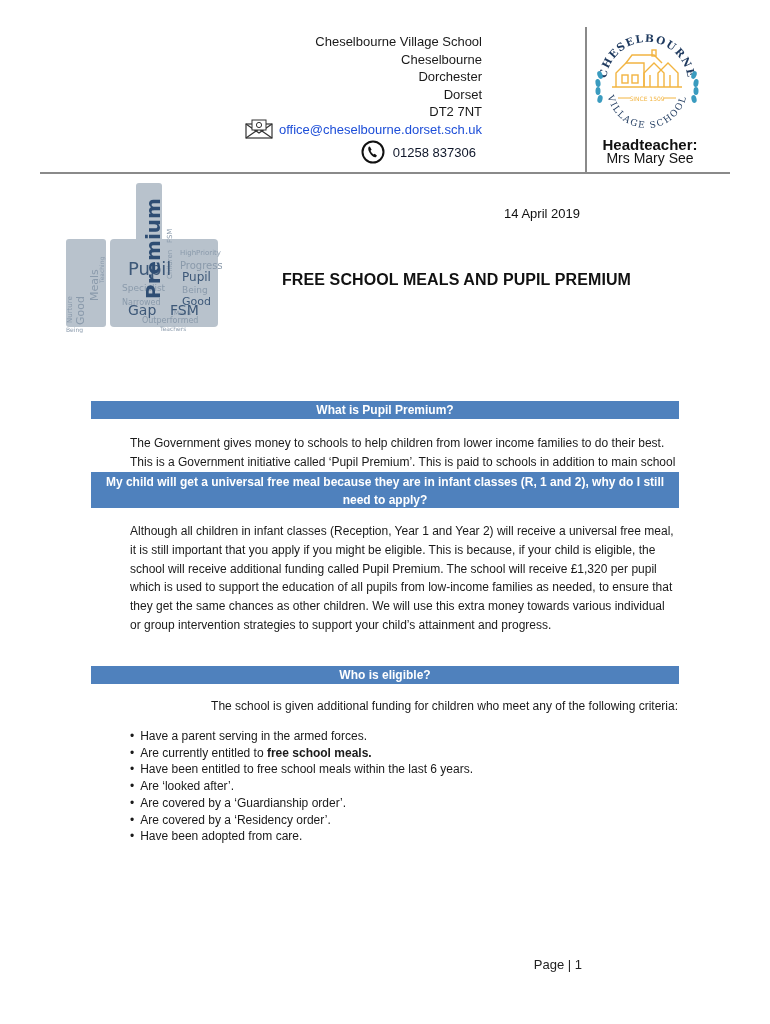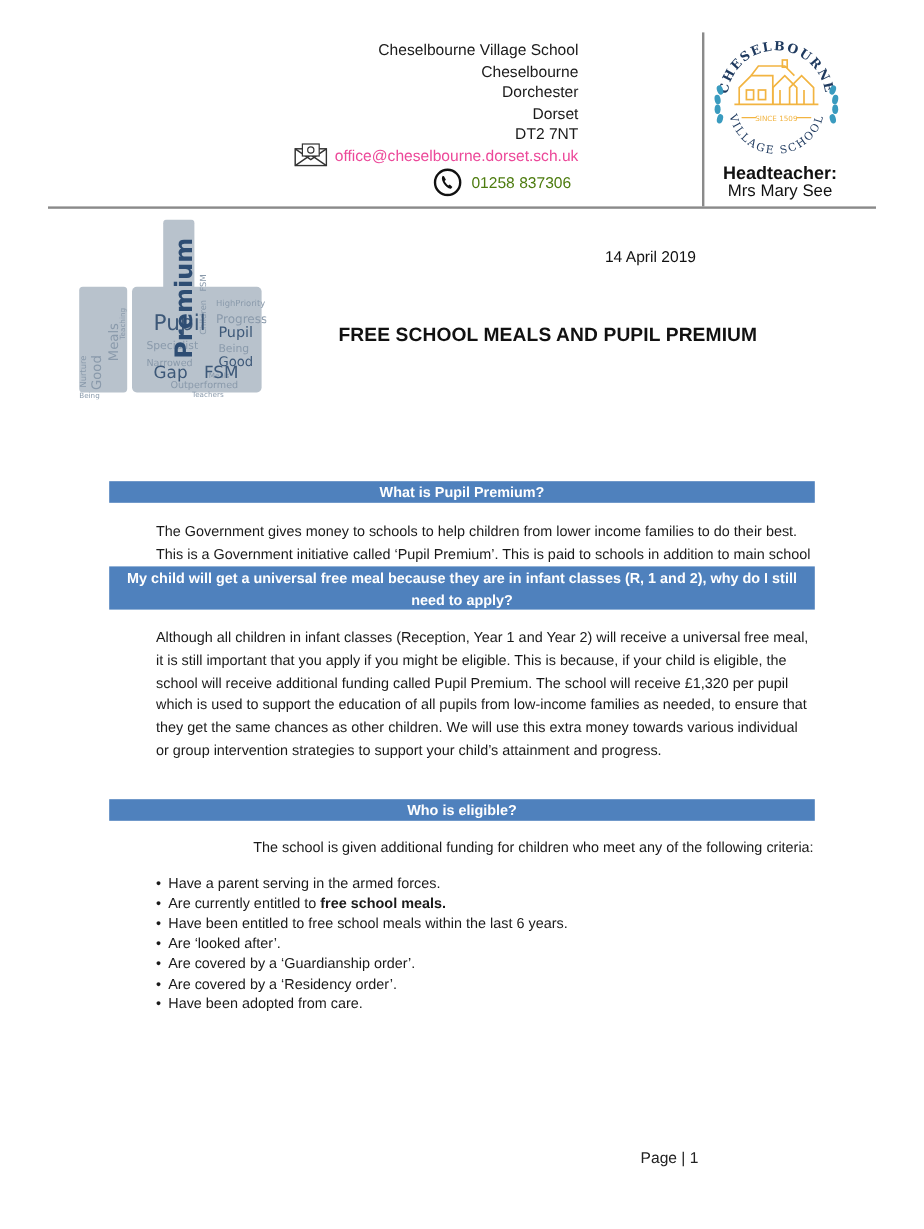--- a/index.html
+++ b/index.html
@@ -4,22 +4,22 @@
   <style>
     * { box-sizing: border-box; margin: 0; padding: 0; }
     html, body { width: 770px; height: 1024px; background: #ffffff; }
     body { font-family: "Liberation Sans", "DejaVu Sans", sans-serif; color: #111; position: relative; overflow: hidden; }
 
     .page { position: absolute; left: 0; top: 0; width: 674px; height: 1024px; background: #fff; }
 
     
     .header-address { position: absolute; right: 192px; top: 33px; text-align: right; font-size: 13px; line-height: 17.6px; color: #1a1a1a; }
     .header-address .line { display: block; }
-    .contact-email { position: absolute; right: 192px; top: 119px; display: flex; align-items: center; gap: 6px; font-size: 13px; color: #ec4899; }
-    .contact-phone { position: absolute; right: 198px; top: 140px; display: flex; align-items: center; gap: 8px; font-size: 13px; color: #4d7c0f; }
+    .contact-email { position: absolute; right: 192px; top: 119px; display: flex; align-items: center; gap: 6px; font-size: 13px; color: #1d4ed8; }
+    .contact-phone { position: absolute; right: 198px; top: 140px; display: flex; align-items: center; gap: 8px; font-size: 13px; color: #0f172a; }
     .icon-email svg, .icon-phone svg { display: block; }
 
     .vsep { position: absolute; left: 585px; top: 27px; width: 2px; height: 145px; background: #8a8a8a; }
     .hsep { position: absolute; left: 40px; top: 172px; width: 690px; height: 2px; background: #8a8a8a; }
 
     .logo { position: absolute; left: 592px; top: 25px; width: 110px; height: 118px; }
     .headteacher-label { position: absolute; left: 588px; top: 136px; width: 124px; text-align: center; font-size: 15px; font-weight: bold; color: #111; }
     .headteacher-name { position: absolute; left: 588px; top: 150px; width: 124px; text-align: center; font-size: 14px; color: #111; }
 
     

